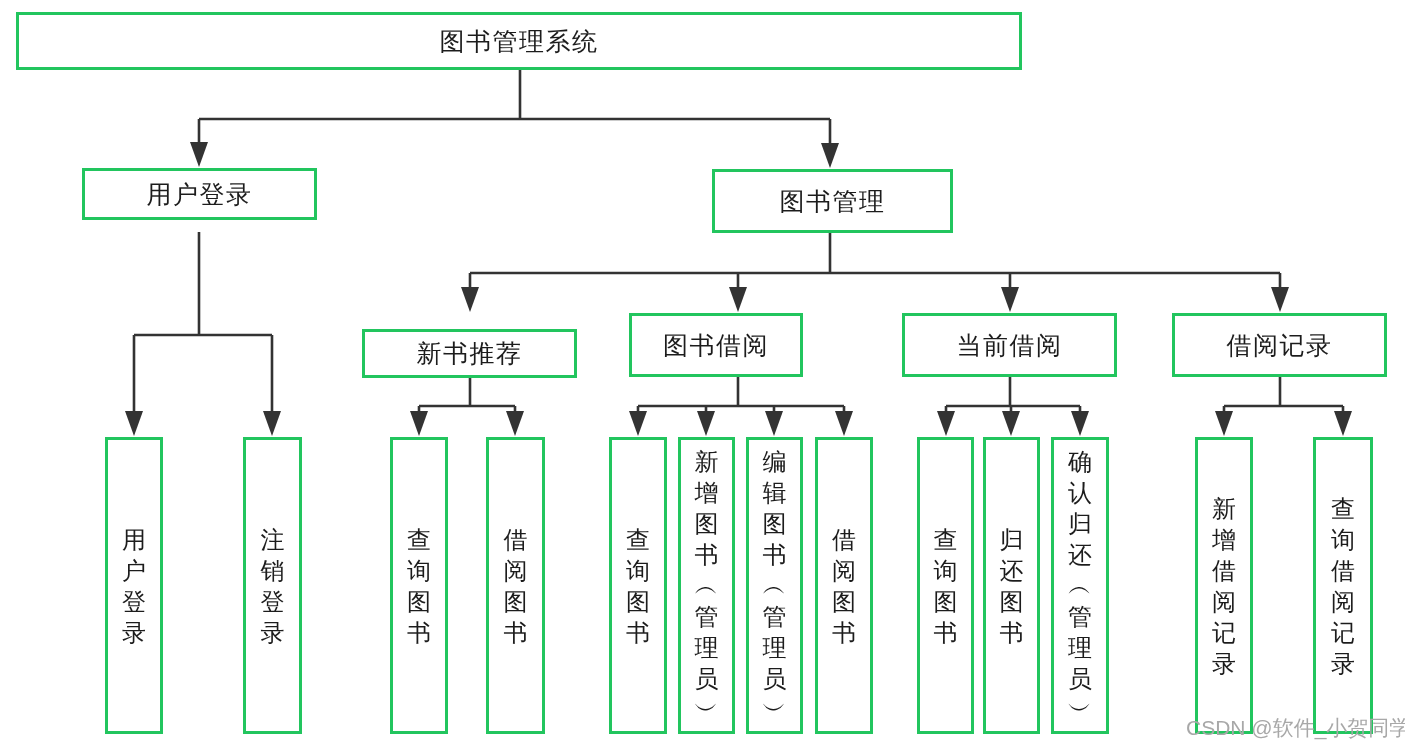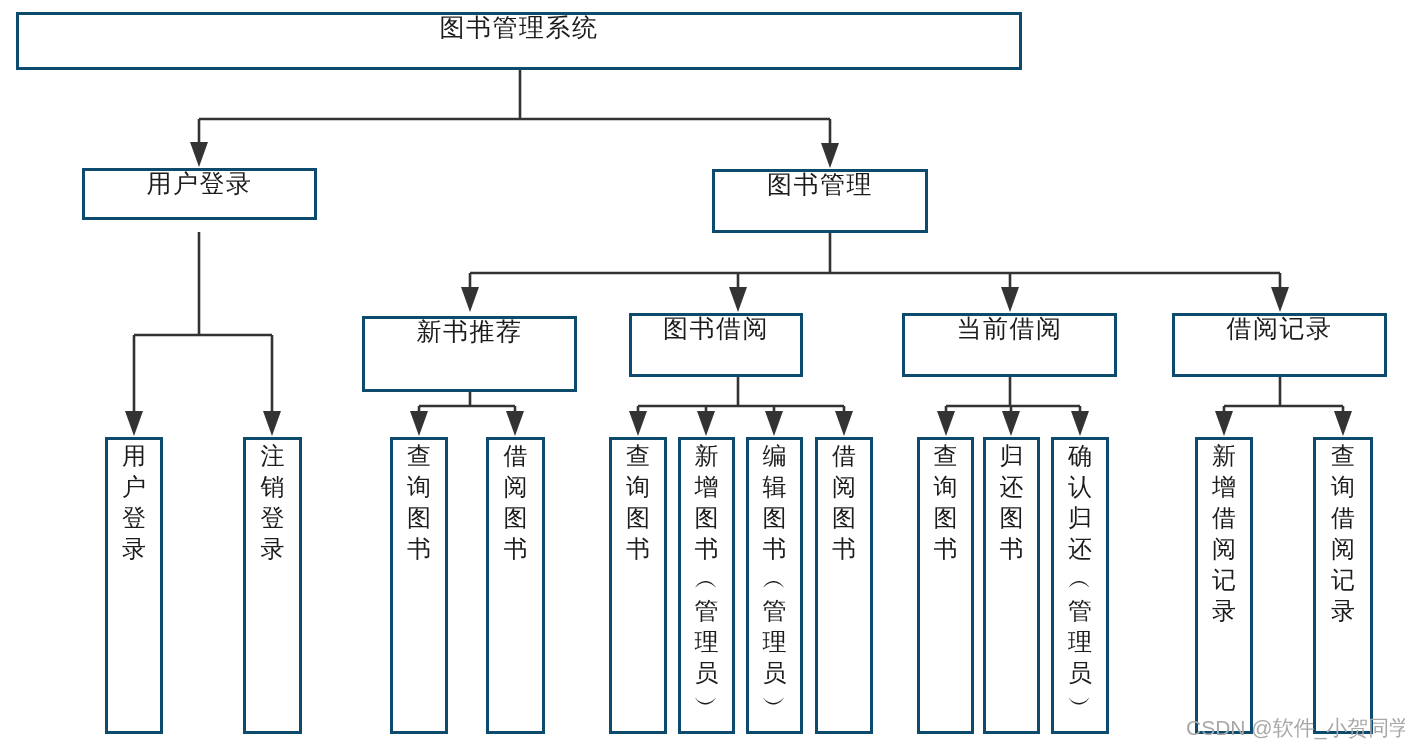--- a/index.html
+++ b/index.html
@@ -3,21 +3,21 @@
 <meta charset="utf-8">
 <style>
   html,body{margin:0;padding:0;background:#ffffff;}
   .canvas{
     position:relative;width:1405px;height:747px;background:#ffffff;overflow:hidden;
     font-family:"Liberation Sans","DejaVu Sans",sans-serif;
   }
   svg.wires{position:absolute;left:0;top:0;width:1405px;height:747px;}
   .box{
     position:absolute;box-sizing:border-box;background:#ffffff;
-    border:3px solid #0c4a6e;display:flex;align-items:flex-start;justify-content:center;
+    border:3px solid #22c55e;display:flex;align-items:center;justify-content:center;
   }
   .h-lbl{
     font-size:25px;color:#1c1c1c;letter-spacing:1.5px;white-space:nowrap;line-height:1;
   }
   .v-lbl{display:flex;flex-direction:column;align-items:center;justify-content:center;}
   .v-lbl .vchar{
     display:block;height:31px;line-height:31px;font-size:24px;color:#1c1c1c;text-align:center;
   }
   .watermark{
     position:absolute;left:1186px;top:715px;font-size:21px;line-height:26px;
@@ -69,25 +69,25 @@
     </g>
   </svg>
 
   <div class="box" style="left:16px;top:12px;width:1006px;height:58px">
     <span class="h-lbl">图书管理系统</span>
   </div>
 
   <div class="box" style="left:82px;top:168px;width:235px;height:52px">
     <span class="h-lbl">用户登录</span>
   </div>
-  <div class="box" style="left:712px;top:169px;width:216px;height:64px">
+  <div class="box" style="left:712px;top:169px;width:241px;height:64px">
     <span class="h-lbl">图书管理</span>
   </div>
 
-  <div class="box" style="left:362px;top:316px;width:215px;height:76px">
+  <div class="box" style="left:362px;top:329px;width:215px;height:49px">
     <span class="h-lbl">新书推荐</span>
   </div>
   <div class="box" style="left:629px;top:313px;width:174px;height:64px">
     <span class="h-lbl">图书借阅</span>
   </div>
   <div class="box" style="left:1172px;top:313px;width:215px;height:64px">
     <span class="h-lbl">借阅记录</span>
   </div>
   <div class="box" style="left:902px;top:313px;width:215px;height:64px">
     <span class="h-lbl">当前借阅</span>

